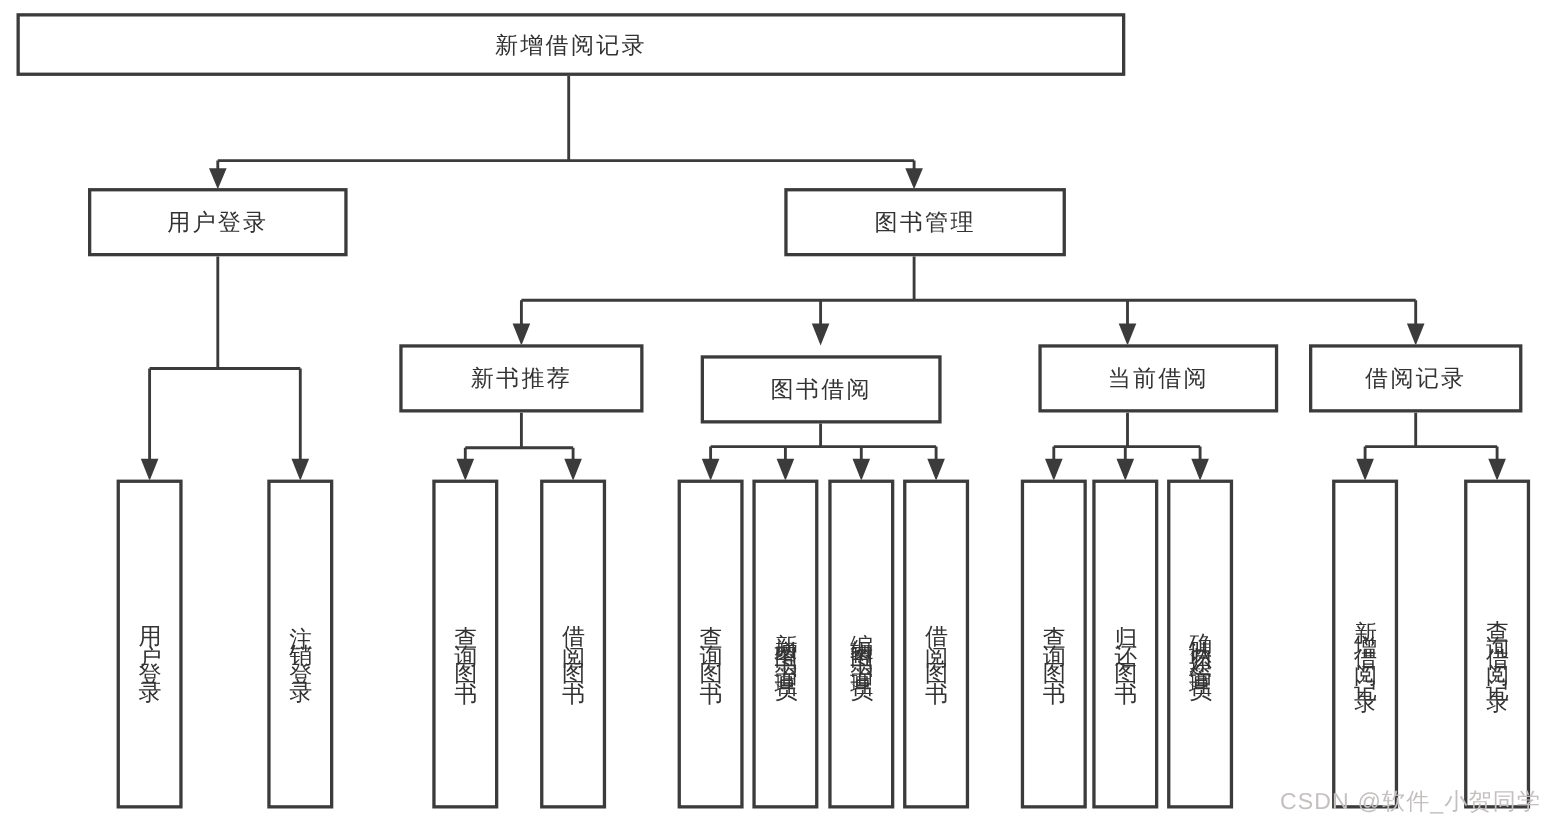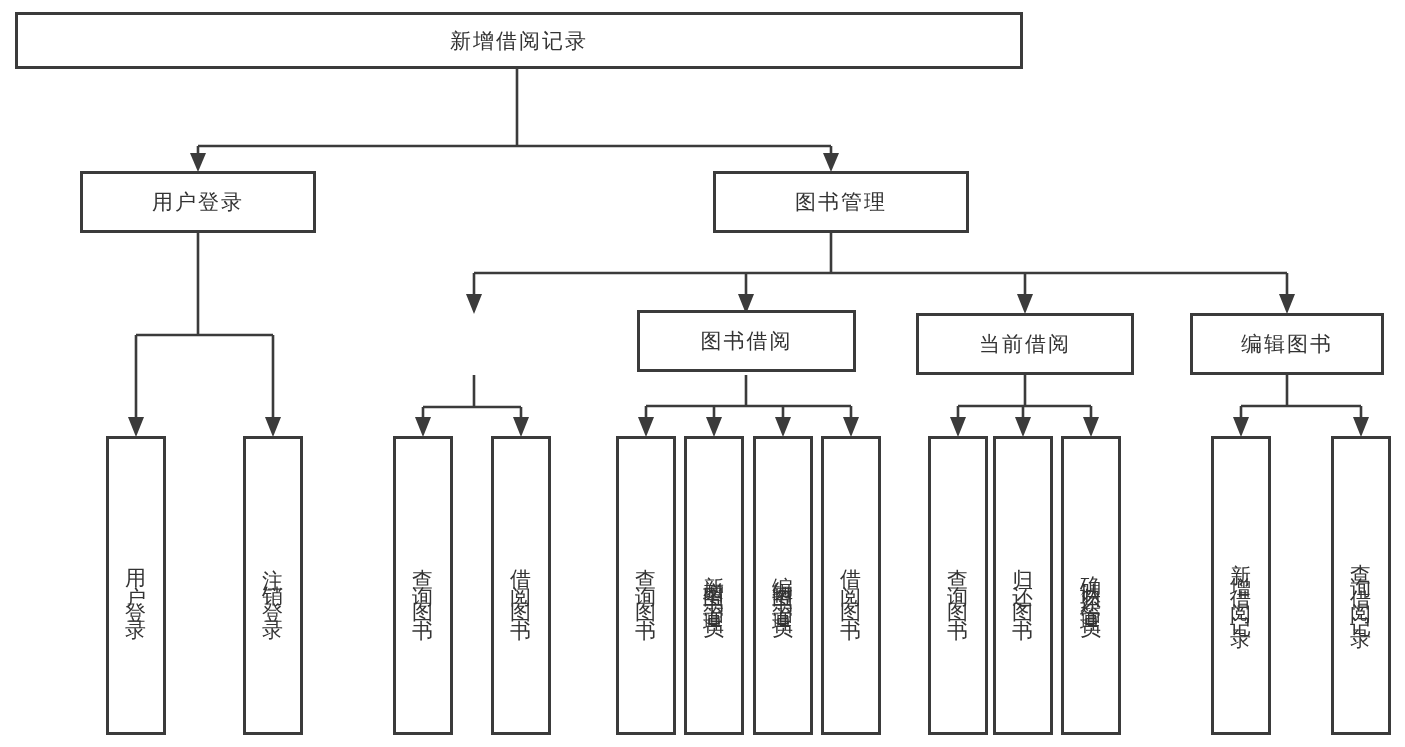--- a/index.html
+++ b/index.html
@@ -44,22 +44,22 @@
     line-height: 1;
   }
   .sp4  { letter-spacing: 17px; }
   .sp6  { letter-spacing: 13px; }
   .sp10 { letter-spacing: 6px;  }
   
   #node-root          { left: 15px;   top: 12px;  width: 1008px; height: 57px; }
   #node-user-login    { left: 80px;   top: 171px; width: 236px;  height: 62px; }
   #node-book-mgmt     { left: 713px;  top: 171px; width: 256px;  height: 62px; }
   #node-new-books     { left: 363px;  top: 313px; width: 222px;  height: 62px; }
-  #node-book-borrow   { left: 637px;  top: 310px; width: 219px;  height: 62px; }
-  #node-current-borrow{ left: 916px;  top: 313px; width: 218px;  height: 62px; }
+  #node-book-borrow   { left: 637px;  top: 323px; width: 219px;  height: 62px; }
+  #node-current-borrow{ left: 944px;  top: 313px; width: 218px;  height: 62px; }
   #node-borrow-records{ left: 1190px; top: 313px; width: 194px;  height: 62px; }
   
   .leaf { top: 436px; width: 60px; height: 299px; }
   #leaf-login-1   { left: 106px;  }
   #leaf-login-2   { left: 243px;  }
   #leaf-new-1     { left: 393px;  }
   #leaf-new-2     { left: 491px;  }
   #leaf-bb-1      { left: 616px;  }
   #leaf-bb-2      { left: 684px;  }
   #leaf-bb-3      { left: 753px;  }
@@ -126,36 +126,38 @@
       <polygon points="1233,417 1249,417 1241,437"></polygon>
       <polygon points="1353,417 1369,417 1361,437"></polygon>
     </g>
   </svg>
 
   <div class="node hnode" id="node-root">新增借阅记录</div>
 
   <div class="node hnode" id="node-user-login">用户登录</div>
   <div class="node hnode" id="node-book-mgmt">图书管理</div>
 
+  <div class="node hnode" id="node-new-books">新书推荐</div>
   <div class="node hnode" id="node-book-borrow">图书借阅</div>
   <div class="node hnode" id="node-current-borrow">当前借阅</div>
-  <div class="node hnode" id="node-borrow-records">编辑图书</div>
+  <div class="node hnode" id="node-borrow-records">借阅记录</div>
 
   <div class="node leaf sp4" id="leaf-login-1">用户登录</div>
   <div class="node leaf sp4" id="leaf-login-2">注销登录</div>
 
   <div class="node leaf sp4" id="leaf-new-1">查询图书</div>
   <div class="node leaf sp4" id="leaf-new-2">借阅图书</div>
 
   <div class="node leaf sp4" id="leaf-bb-1">查询图书</div>
   <div class="node leaf sp10" id="leaf-bb-2">新增图书（管理员）</div>
   <div class="node leaf sp10" id="leaf-bb-3">编辑图书（管理员）</div>
   <div class="node leaf sp4" id="leaf-bb-4">借阅图书</div>
 
   <div class="node leaf sp4" id="leaf-cb-1">查询图书</div>
   <div class="node leaf sp4" id="leaf-cb-2">归还图书</div>
   <div class="node leaf sp10" id="leaf-cb-3">确认归还（管理员）</div>
 
   <div class="node leaf sp6" id="leaf-br-1">新增借阅记录</div>
   <div class="node leaf sp6" id="leaf-br-2">查询借阅记录</div>
 
+  <div id="watermark">CSDN @软件_小贺同学</div>
 
 </div>
 
 </body></html>

